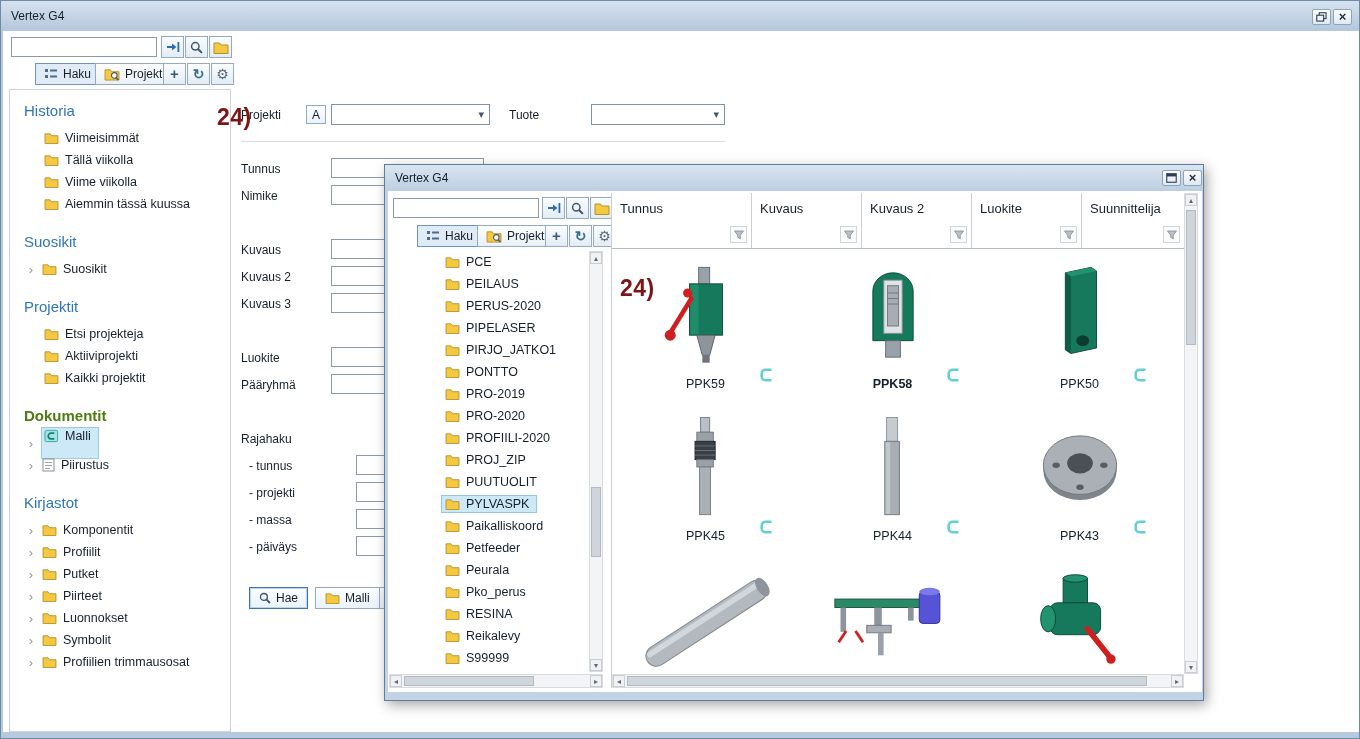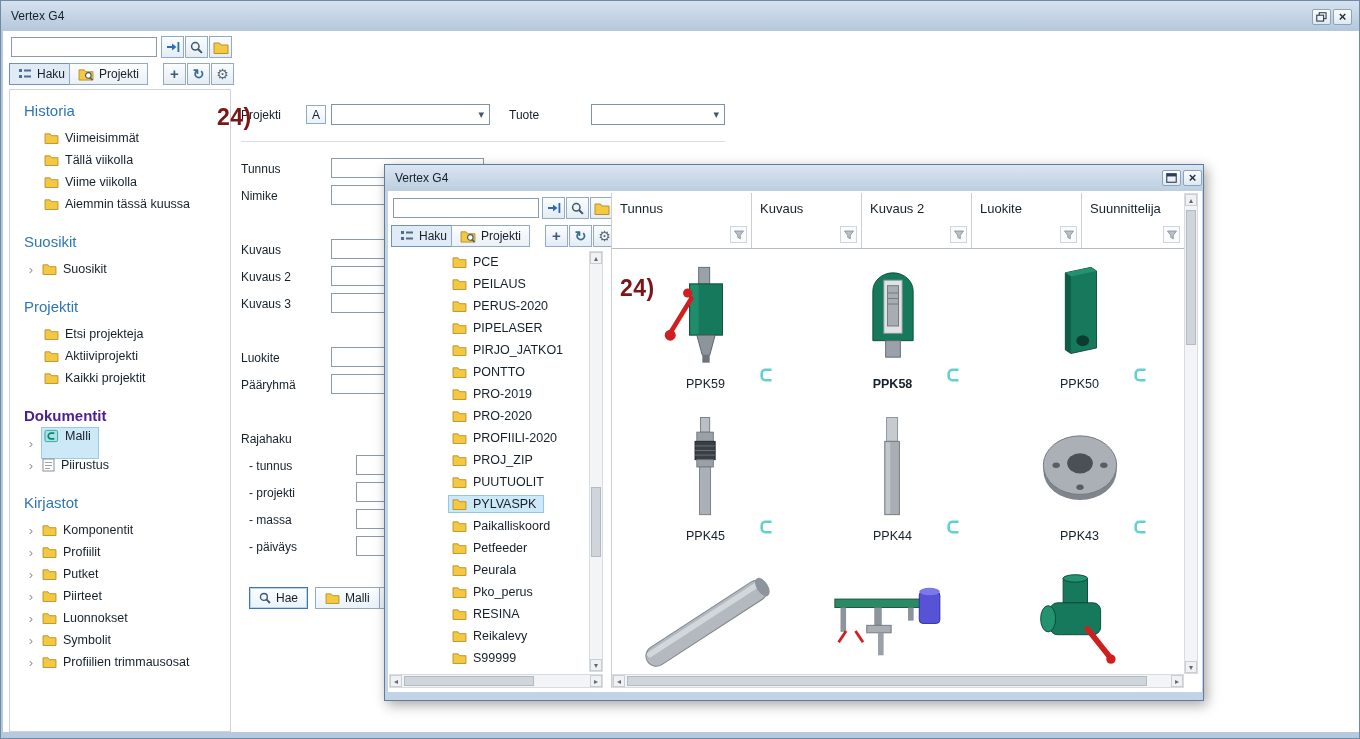--- a/index.html
+++ b/index.html
@@ -14,52 +14,52 @@
   .content { position:absolute; left:2px; top:30px; width:1356px; height:701px; background:#fff; }
 
   .tbox { position:absolute; height:20px; border:1px solid #8a9aab; background:#fff;
     font:12px "Liberation Sans",sans-serif; padding:0 4px; }
   .btn-ico { position:absolute; width:23px; height:22px; border:1px solid #93aac1;
     background:linear-gradient(#fbfdfe,#e3ecf4); display:flex; align-items:center; justify-content:center; }
   .ico-plus::before { content:"+"; font-size:15px; font-weight:bold; color:#3a5a78; line-height:1; }
   .ico-refresh::before { content:"\21BB"; font-size:14px; font-weight:bold; color:#3a6d8f; line-height:1; }
   .ico-gear::before { content:"\2699"; font-size:14px; color:#5a6a78; line-height:1; }
   .tab { position:absolute; height:22px; border:1px solid #93aac1; background:linear-gradient(#fdfefe,#e9f0f7);
-    display:flex; align-items:center; gap:5px; padding:0 8px; font-size:12px; }
+    display:flex; align-items:center; gap:5px; padding:0 8px; font-size:12px;margin-left:26px; }
   .tab.active { background:#e0ebf5; border-color:#6f93b8; }
 
   .lbl { position:absolute; font-size:12px; color:#15202b; white-space:nowrap; }
   .combo { position:absolute; height:21px; border:1px solid #7f93a8; background:#fff; }
   .combo::after { content:"\25BE"; position:absolute; right:5px; top:3px; color:#44596e; font-size:11px; }
   .hline { position:absolute; border-top:1px solid #d9dde1; }
 
   .sidebar { position:absolute; left:8px; top:88px; width:222px; height:643px; border:1px solid #cdd3d9;
     background:#fff; overflow:hidden; z-index:2; }
   .side-head { margin:18px 0 8px 14px; font-size:15px; color:#2f76b6; }
   .side-head.first { margin-top:12px; }
-  .side-head.bold { font-weight:bold; color:#4c1d95; }
+  .side-head.bold { font-weight:bold; color:#4d7c0f; }
   .srow { display:flex; align-items:center; height:22px; padding-left:34px; gap:6px; font-size:12.5px; }
   .srow.chev-row { padding-left:16px; }
   .chev { color:#8f979e; font-size:13px; width:10px; text-align:center; }
   .chev::before { content:"\203A"; }
   .icon-wrap { display:inline-flex; align-items:center; }
   .hl { display:flex; align-items:center; gap:6px; background:#cde8f6; outline:1px solid #9cc9e6; padding:1px 7px 15px 2px; }
 
   .pushbtn { position:absolute; height:22px; display:flex; align-items:center; gap:5px; padding:0 9px;
     border:1px solid #93aac1; background:linear-gradient(#fdfefe,#e9f2fa); font-size:12px; }
   .pushbtn.primary { border:1px solid #3a78b5; box-shadow:0 0 0 1px #bcd4ea inset; }
 
   .annot { position:absolute; font-size:23px; font-weight:bold; color:#7d1416; z-index:40; letter-spacing:0.5px; }
 
   .popup { position:absolute; left:383px; top:163px; width:820px; height:537px; background:#c2d3e5;
     border:1px solid #5f7d9b; box-shadow:3px 4px 12px rgba(0,0,0,0.35); z-index:20; }
   .popup .titlebar { height:26px; background:linear-gradient(#dae5f1,#bccee0); }
   .popup-content { position:absolute; left:3px; top:26px; width:814px; height:501px; background:#fff; }
 
-  .treevp { position:absolute; left:8px; top:86px; width:200px; height:421px; overflow:hidden; }
+  .treevp { position:absolute; left:1px; top:86px; width:200px; height:421px; overflow:hidden; }
   .tree-row { display:flex; align-items:center; height:22px; padding-left:56px; font-size:12.5px; white-space:nowrap; }
   .tree-row .inner { display:flex; align-items:center; gap:6px; padding:1px 7px 1px 3px; }
   .tree-row.selected .inner { background:#cde8f6; outline:1px solid #93c7e8; }
 
   .sb { position:absolute; background:#f3f4f6; border:1px solid #d8dce0; }
   .sb-btn { position:absolute; width:12px; height:12px; background:#f0f1f3; border:1px solid #c9ced3;
     color:#5f6a74; display:flex; align-items:center; justify-content:center; font-size:8px; }
   .sb-thumb { position:absolute; background:#cfd5db; border:1px solid #b3bac1; }
   .arr-up::before { content:"\25B4"; } .arr-down::before { content:"\25BE"; }
   .arr-left::before { content:"\25C2"; } .arr-right::before { content:"\25B8"; }

